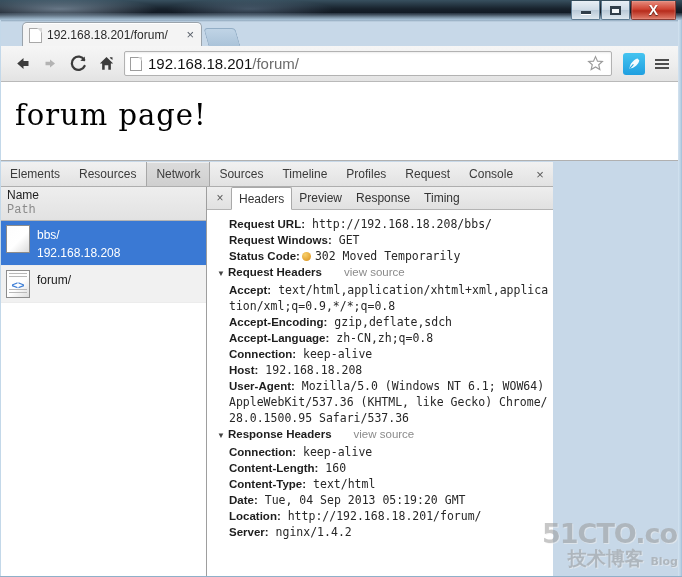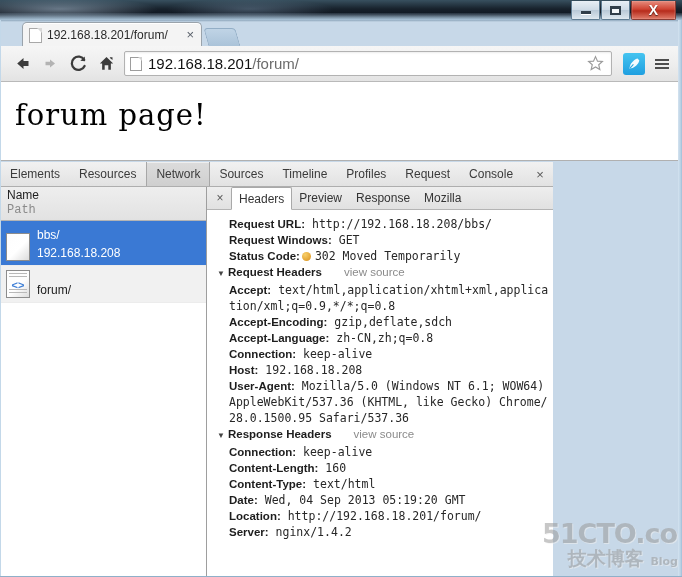--- a/index.html
+++ b/index.html
@@ -218,21 +218,21 @@
     display: flex; flex-direction: column;
   }
   #req-header {
     background: linear-gradient(to bottom, #eeeeee, #e2e2e2);
     border-bottom: 1px solid #b4b4b4;
     padding: 1px 0 2px 6px;
   }
   #req-header .col-name { font-size: 12px; color: #1e1e1e; line-height: 15px; }
   #req-header .col-path { font-size: 12px; color: #8a8a8a; line-height: 15px; font-family: Liberation Mono, monospace; }
   .req-row {
-    display: flex; align-items: flex-end;
+    display: flex; align-items: flex-start;
     padding: 4px 5px; gap: 7px;
     border-bottom: 1px solid #ececec;
   }
   .req-row.selected { background: #3a79d4; }
   .req-row.alt { background: #f1f1f1; }
   .req-icon {
     width: 24px; height: 28px; flex: 0 0 24px;
     border: 1px solid #8c8c8c;
     background: linear-gradient(135deg, #fdfdfd 0%, #ffffff 55%, #dcdcdc 100%);
     position: relative; overflow: hidden;
@@ -524,21 +524,21 @@
           <div class="d-tab selected">
               <span>Headers</span>
             </div>
           <div class="d-tab">
               <span>Preview</span>
             </div>
           <div class="d-tab">
               <span>Response</span>
             </div>
           <div class="d-tab">
-              <span>Mozilla</span>
+              <span>Timing</span>
             </div>
         </div>
 
         <div id="headers-scroll">
 
           <div class="hdr-line"><span class="hdr-key">Request URL:</span> <span>http://192.168.18.208/bbs/</span></div>
           <div class="hdr-line"><span class="hdr-key">Request Windows:</span> <span>GET</span></div>
           <div class="hdr-line"><span class="hdr-key">Status Code:</span><span class="status-dot"></span><span>302 Moved Temporarily</span></div>
 
           <div class="section">
@@ -556,21 +556,21 @@
 
           <div class="section">
             <span class="tri">▼</span>
               <span>Response Headers</span>
               <span class="view-source">view source</span>
           </div>
 
           <div class="hdr-line"><span class="hdr-key">Connection:</span> <span>keep-alive</span></div>
           <div class="hdr-line"><span class="hdr-key">Content-Length:</span> <span>160</span></div>
           <div class="hdr-line"><span class="hdr-key">Content-Type:</span> <span>text/html</span></div>
-          <div class="hdr-line"><span class="hdr-key">Date:</span> <span>Wed, 04 Sep 2013 05:19:20 GMT</span></div>
+          <div class="hdr-line"><span class="hdr-key">Date:</span> <span>Tue, 04 Sep 2013 05:19:20 GMT</span></div>
           <div class="hdr-line"><span class="hdr-key">Location:</span> <span>http://192.168.18.201/forum/</span></div>
           <div class="hdr-line"><span class="hdr-key">Server:</span> <span>nginx/1.4.2</span></div>
 
         </div>
       </div>
     </div>
   </div>
 
   <div id="watermark">
     <div class="wm-top">51CTO.com</div>

